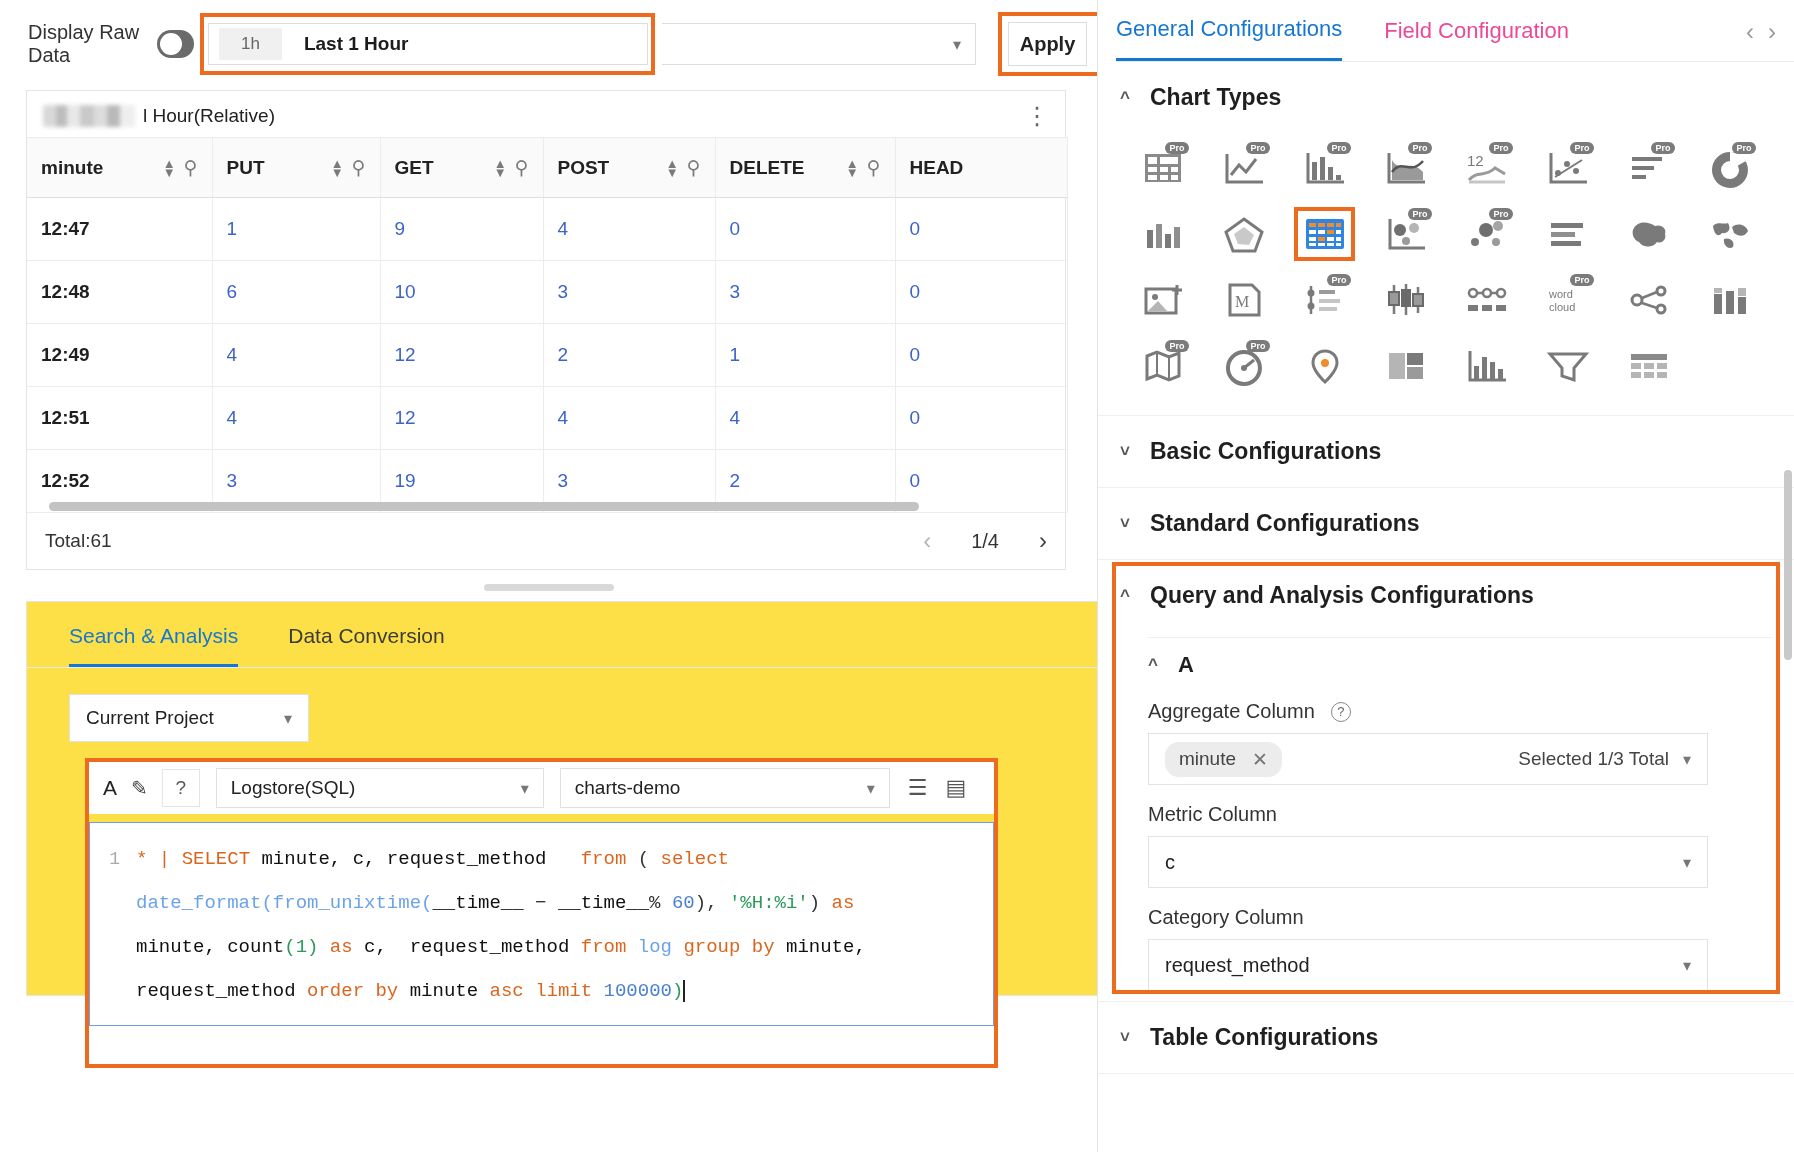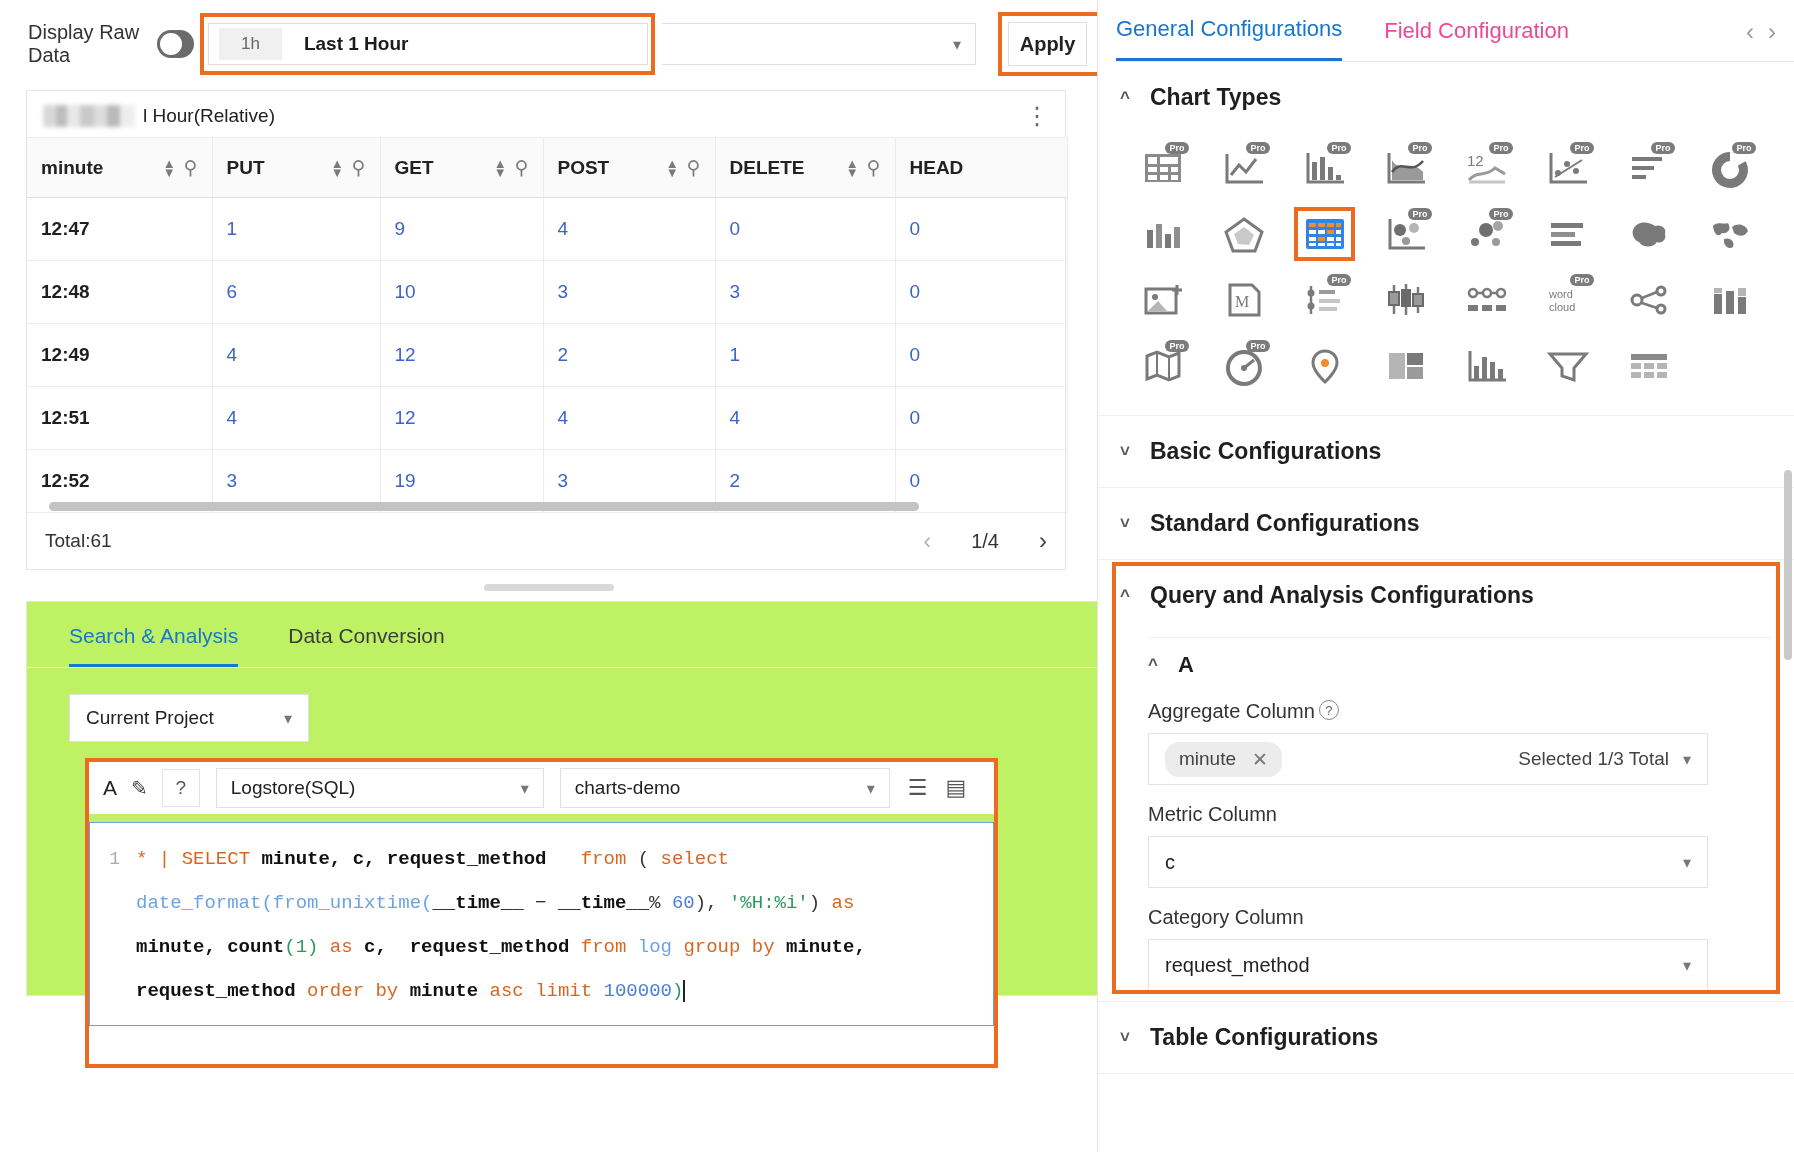--- a/index.html
+++ b/index.html
@@ -79,21 +79,21 @@
 
   .card-foot { display:flex; align-items:center; justify-content:space-between; padding:14px 18px; font-size:19px; color:#333; }
   .pager { display:flex; align-items:center; gap:40px; font-size:20px; }
   .pager .arrow { color:#b5b5b5; cursor:pointer; font-size:24px; }
   .pager .arrow.on { color:#444; }
   .pager .page { color:#333; }
 
   .drag-handle { width:130px; height:7px; background:#d9d9d9; border-radius:4px; margin:14px auto 10px auto; }
 
   
-  .bcard { margin:0 16px; border:1px solid #e4e4e4; background:#bef264; width:1080px; height:395px; position:relative; }
+  .bcard { margin:0 16px; border:1px solid #e4e4e4; background:#fde047; width:1080px; height:395px; position:relative; }
   .tabs { display:flex; gap:50px; padding:22px 42px 0 42px; font-size:21px; position:relative; }
   .tab { padding-bottom:16px; color:#3c3c3c; cursor:pointer; }
   .tab.active { color:#1677d2; border-bottom:4px solid #1677d2; }
   .tabs-line { position:absolute; left:0; right:0; bottom:0; height:1px; background:#eaeaea; }
 
   .proj-select {
     margin:26px 0 0 42px; width:240px; height:48px; border:1px solid #e0e0e0; background:#fff;
     display:flex; align-items:center; justify-content:space-between; padding:0 16px; font-size:19px; color:#222; cursor:pointer;
   }
   .chev { color:#777; font-size:16px; }
@@ -113,21 +113,21 @@
 
   .sqlbox { border:1px solid #6f9eea; background:#fff; margin-top:8px; padding:14px 10px 12px 10px; width:905px; }
   .sqlline { display:flex; font-size:19px; font-family:"Liberation Mono", monospace; line-height:44px; }
   .gutter { width:36px; color:#aaa; text-align:right; padding-right:16px; font-size:18px; }
   .code { color:#1b1b1b; }
   .k-orange { color:#d9661f; }
   .k-blue   { color:#4a7fd4; }
   .k-lblue  { color:#6ba3e8; }
   .k-green  { color:#2a9a5b; }
   .k-gray   { color:#333; }
-  .k-bold   { font-weight:bold; color:#111; }
+  .k-bold   { font-weight:normal; color:#111; }
   .caret { display:inline-block; width:2px; height:22px; background:#222; vertical-align:middle; }
 
   
   .right { width:697px; height:1152px; border-left:1px solid #e4e4e4; position:relative; background:#fff; }
   .rtabs { display:flex; align-items:center; padding:16px 18px 0 18px; gap:42px; position:relative; }
   .rtab { font-size:22px; color:#ec4899; padding-bottom:16px; cursor:pointer; }
   .rtab.active { color:#1677d2; border-bottom:4px solid #1677d2; }
   .rnav { margin-left:auto; display:flex; gap:14px; color:#9a9a9a; font-size:24px; padding-bottom:14px; }
   .rtabs-line { position:absolute; left:18px; right:0; bottom:0; height:1px; background:#eaeaea; }
 
@@ -138,21 +138,21 @@
   .icon-grid { display:grid; grid-template-columns:repeat(8, 1fr); gap:4px 0; padding:4px 24px 18px 24px; }
   .icell { height:62px; display:flex; align-items:center; justify-content:center; position:relative; cursor:pointer; }
   .icell.sel { }
   .icell.sel .selbox { position:absolute; inset:4px 10px; border:4px solid #ec6b1e; }
   .ic { width:44px; height:40px; position:relative; }
   .pro { position:absolute; right:-4px; top:-6px; background:#7b7b7b; color:#fff; font-size:9px; border-radius:8px; padding:1px 4px; font-weight:bold;}
 
   .qsect { position:relative; }
   .qa-box { padding:0 22px 10px 22px; }
   .sub-hd { display:flex; align-items:center; gap:16px; padding:14px 0 4px 28px; font-size:22px; font-weight:bold; color:#1f1f1f; }
-  .fld-label { font-size:20px; color:#333; padding:18px 0 10px 28px; display:flex; align-items:flex-start; gap:4px; }
+  .fld-label { font-size:20px; color:#333; padding:18px 0 10px 28px; display:flex; align-items:center; gap:16px; }
   .helpc { width:20px; height:20px; border:1.5px solid #888; border-radius:50%; font-size:13px; color:#666; display:inline-flex; align-items:center; justify-content:center; }
   .fld {
     margin-left:28px; width:560px; height:52px; border:1px solid #e2e2e2; background:#fff;
     display:flex; align-items:center; justify-content:space-between; padding:0 16px; font-size:20px; color:#222; cursor:pointer;
   }
   .chip { background:#ececec; border-radius:14px; padding:6px 14px; display:inline-flex; align-items:center; gap:16px; font-size:19px; color:#444; }
   .chip .x { color:#777; font-size:19px; cursor:pointer; }
   .sel-note { font-size:19px; color:#444; display:flex; align-items:center; gap:14px; }
   .divider-line { height:1px; background:#efefef; margin:6px 22px 0 50px; }
 

